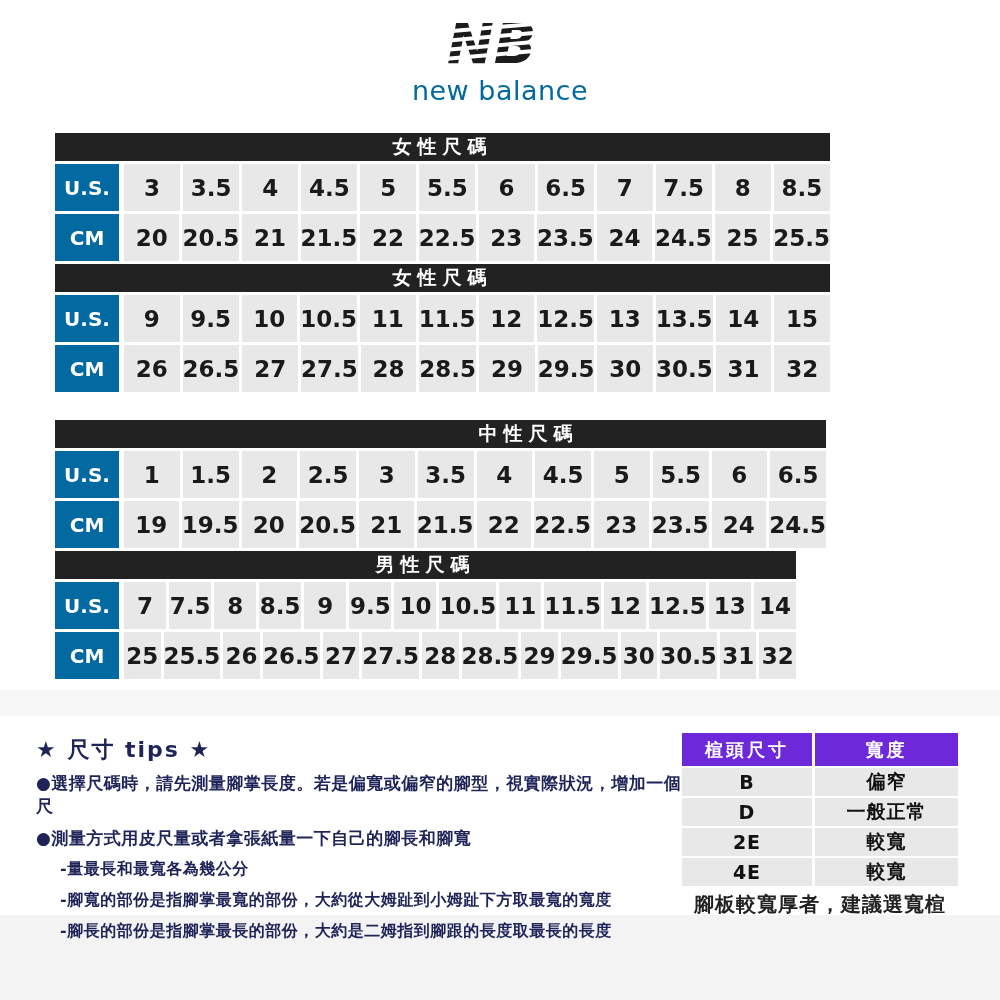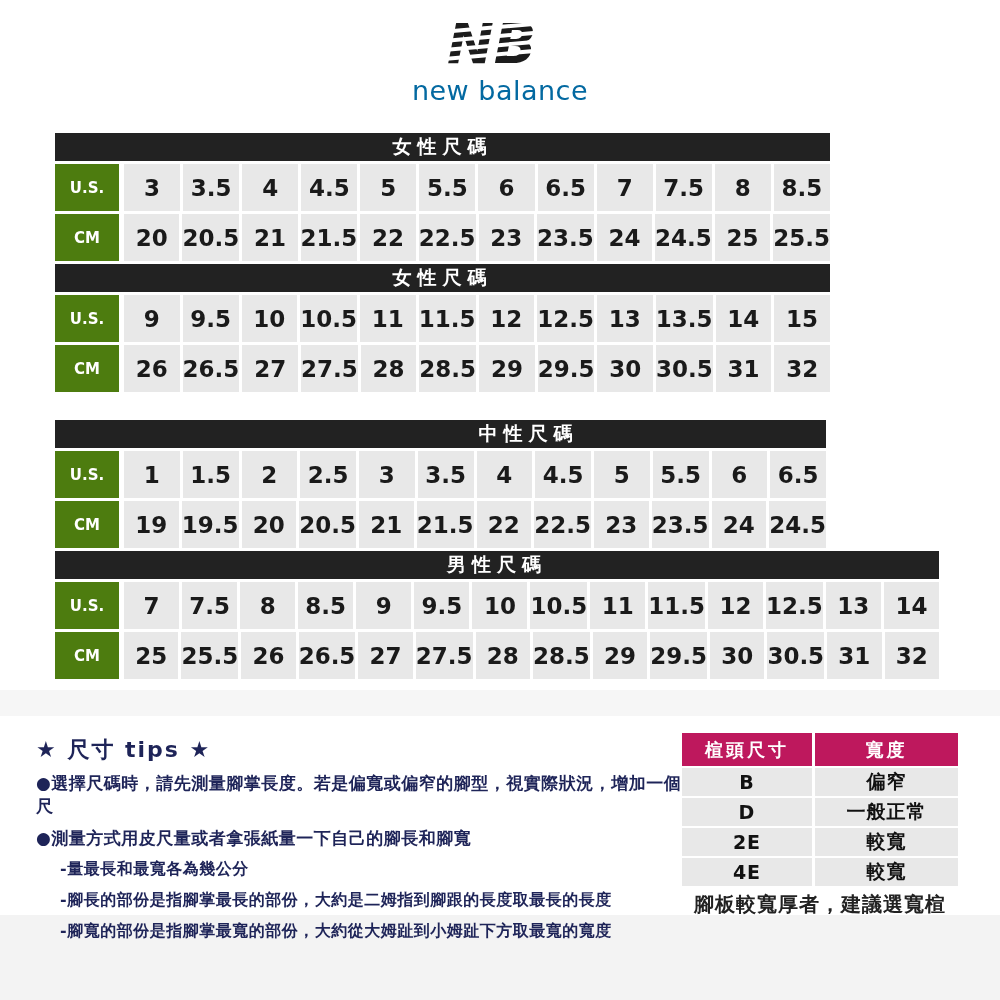--- a/index.html
+++ b/index.html
@@ -28,41 +28,41 @@
     height:28px;background:#222;color:#fff;margin-bottom:3px;
     display:flex;align-items:center;justify-content:center;
     font-size:19px;font-weight:bold;letter-spacing:6px;position:relative;
   }
   .st-title .wide-center{
     position:absolute;left:0;top:0;height:28px;display:flex;
     align-items:center;justify-content:center;letter-spacing:6px;
   }
   .st-row{display:flex;gap:3px;height:47px;margin-bottom:3px}
   .st-label{
-    flex:0 0 64px;background:#4d7c0f;color:#fff;margin-right:2px;
-    display:flex;align-items:center;justify-content:center;
-    font-size:15px;font-weight:bold;
+    flex:0 0 64px;background:#0369a1;color:#fff;margin-right:2px;
+    display:flex;align-items:center;justify-content:center;
+    font-size:20px;font-weight:bold;
   }
   .st-cell{
     flex:1;background:#e8e8e8;color:#1a1a1a;
     display:flex;align-items:center;justify-content:center;
     font-size:23px;font-weight:bold;
   }
 
   
   .tips{position:absolute;left:36px;top:735px;width:648px;color:#1e2458}
   .tips-header{font-size:22px;font-weight:bold;letter-spacing:2px;margin-bottom:7px}
   .tip-bullet{font-size:17px;font-weight:bold;letter-spacing:0.5px;margin-bottom:9px}
   .tip-sub{font-size:16px;font-weight:bold;margin-left:24px;margin-bottom:10px;letter-spacing:0.5px}
 
   
   .wtable{position:absolute;left:682px;top:733px;width:276px}
   .wt-header{display:flex;gap:3px;height:33px}
   .wt-header .wt-c{
-    background:#be185d;color:#fff;font-size:18px;font-weight:bold;letter-spacing:3px;
+    background:#6d28d9;color:#fff;font-size:18px;font-weight:bold;letter-spacing:3px;
     display:flex;align-items:center;justify-content:center;
   }
   .wt-row{display:flex;gap:3px;height:28px;margin-top:2px}
   .wt-row .wt-c{
     background:#e8e8e8;color:#111;font-size:19px;font-weight:bold;letter-spacing:1px;
     display:flex;align-items:center;justify-content:center;
   }
   .wt-c.c1{flex:0 0 130px}
   .wt-c.c2{flex:1}
   .wt-note{
@@ -186,21 +186,21 @@
         <div class="st-cell">21</div>
         <div class="st-cell">21.5</div>
         <div class="st-cell">22</div>
         <div class="st-cell">22.5</div>
         <div class="st-cell">23</div>
         <div class="st-cell">23.5</div>
         <div class="st-cell">24</div>
         <div class="st-cell">24.5</div>
       </div>
     </div>
-    <div class="size-table" style="width: 884px;">
+    <div class="size-table" style="width: 741px;">
       <div class="st-title">男性尺碼</div>
       <div class="st-row">
         <div class="st-label">U.S.</div>
         <div class="st-cell">7</div>
         <div class="st-cell">7.5</div>
         <div class="st-cell">8</div>
         <div class="st-cell">8.5</div>
         <div class="st-cell">9</div>
         <div class="st-cell">9.5</div>
         <div class="st-cell">10</div>
@@ -230,22 +230,22 @@
         <div class="st-cell">32</div>
       </div>
     </div>
   </div>
 
 <div class="tips">
   <div class="tips-header">★ 尺寸 tips ★</div>
   <div class="tip-bullet">●選擇尺碼時，請先測量腳掌長度。若是偏寬或偏窄的腳型，視實際狀況，增加一個尺</div>
   <div class="tip-bullet">●測量方式用皮尺量或者拿張紙量一下自己的腳長和腳寬</div>
   <div class="tip-sub">-量最長和最寬各為幾公分</div>
+  <div class="tip-sub">-腳寬的部份是指腳掌最寬的部份，大約從大姆趾到小姆趾下方取最寬的寬度</div>
   <div class="tip-sub">-腳長的部份是指腳掌最長的部份，大約是二姆指到腳跟的長度取最長的長度</div>
-  <div class="tip-sub">-腳寬的部份是指腳掌最寬的部份，大約從大姆趾到小姆趾下方取最寬的寬度</div>
 </div>
 
 <div class="wtable">
   <div class="wt-header">
     <div class="wt-c c1">楦頭尺寸</div>
     <div class="wt-c c2">寬度</div>
   </div>
   <div class="wt-row">
     <div class="wt-c c1">B</div>
     <div class="wt-c c2">偏窄</div>

